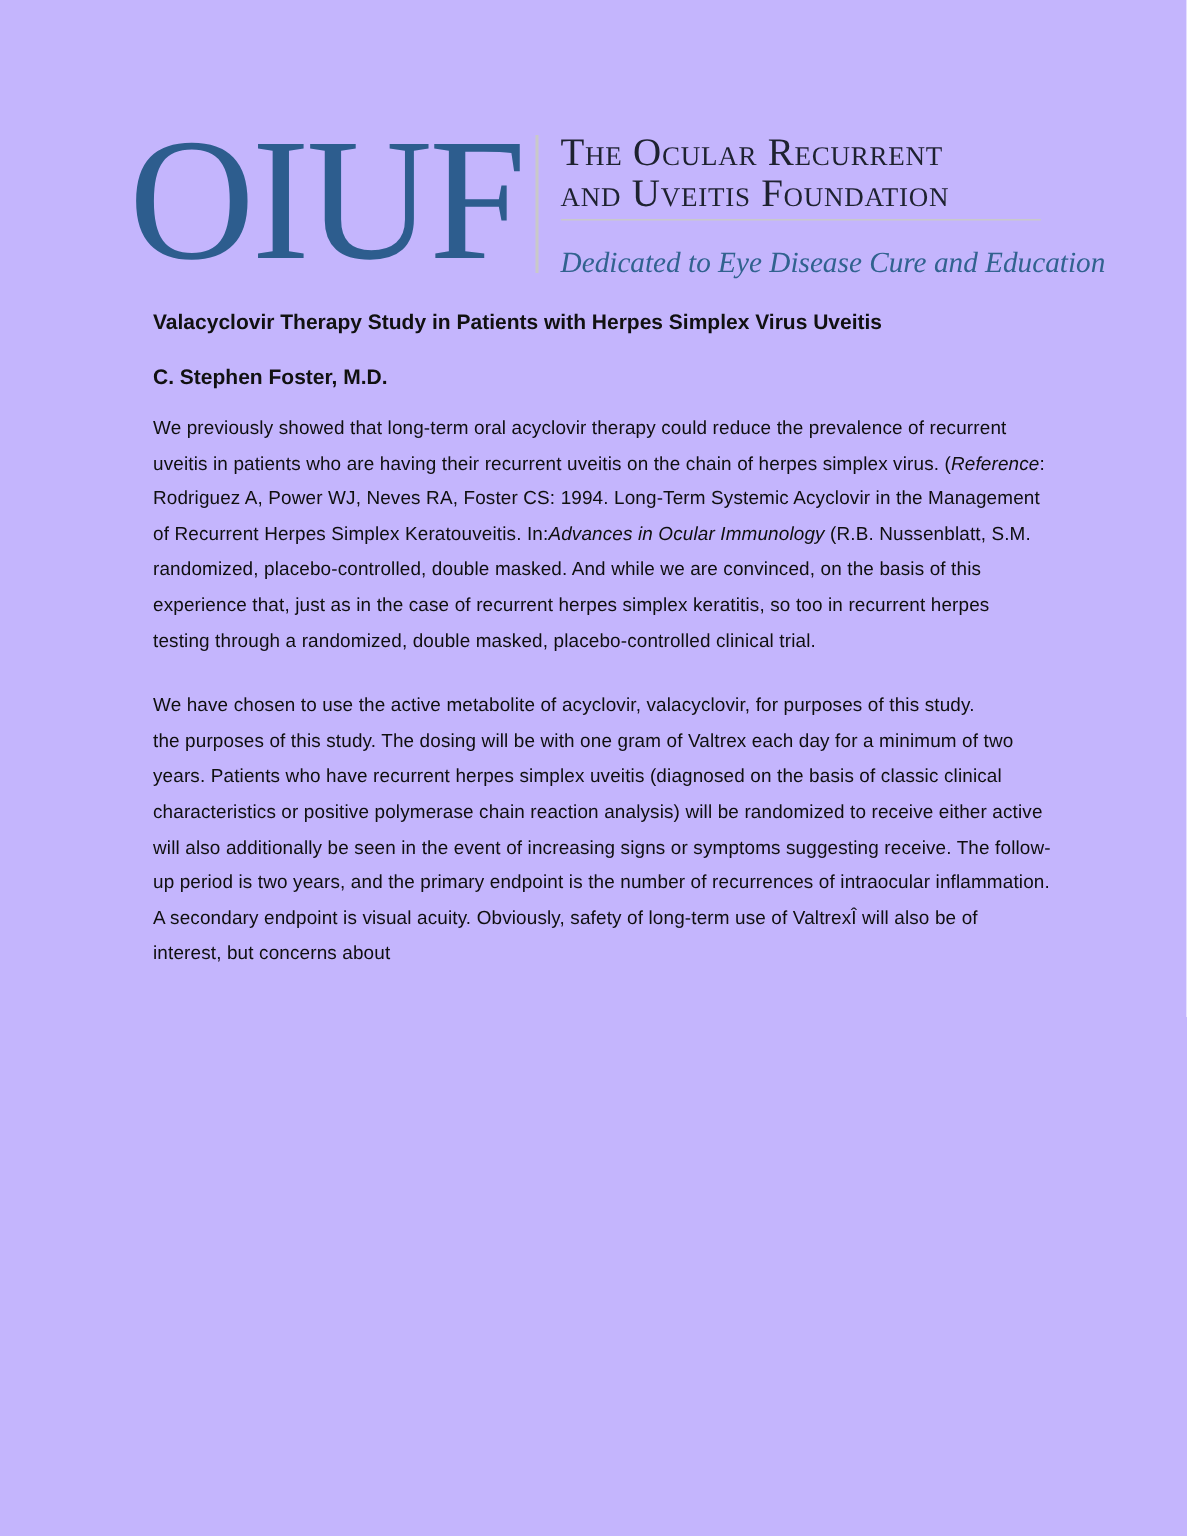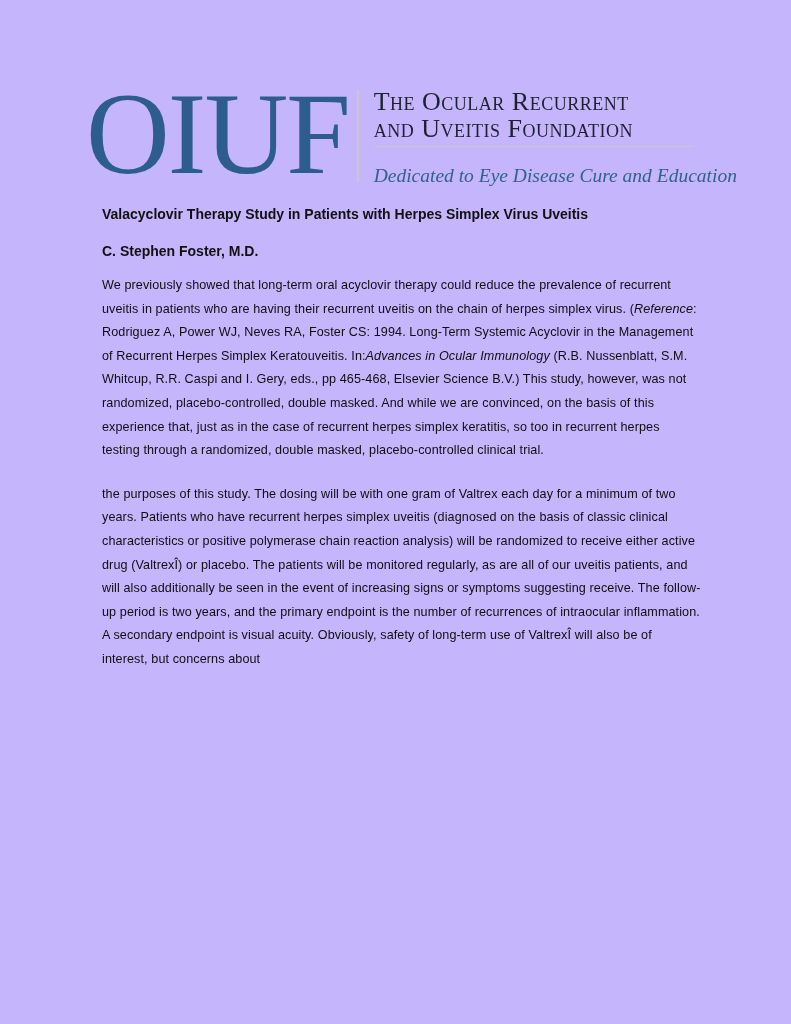--- a/index.html
+++ b/index.html
@@ -121,30 +121,29 @@
 
   <main class="article">
     <h1 class="article-title" style="margin:0;">Valacyclovir Therapy Study in Patients with Herpes Simplex Virus Uveitis</h1>
     <div class="article-author">C. Stephen Foster, M.D.</div>
     <div class="article-body">
         <div class="para">
           <div class="line"><span>We previously showed that long-term oral acyclovir therapy could reduce the prevalence of recurrent</span></div>
           <div class="line"><span>uveitis in patients who are having their recurrent uveitis on the chain of herpes simplex virus. (</span><i>Reference</i><span>:</span></div>
           <div class="line"><span>Rodriguez A, Power WJ, Neves RA, Foster CS: 1994. Long-Term Systemic Acyclovir in the Management</span></div>
           <div class="line"><span>of Recurrent Herpes Simplex Keratouveitis. In:</span><i>Advances in Ocular Immunology</i><span> (R.B. Nussenblatt, S.M.</span></div>
-          <div class="line"><span>Whitcup, R.R. Caspi and I. Gery, eds., pp 465-468, Elsevier Science B.V.) This study, however, was not</span></div>
           <div class="line"><span>randomized, placebo-controlled, double masked. And while we are convinced, on the basis of this</span></div>
           <div class="line"><span>experience that, just as in the case of recurrent herpes simplex keratitis, so too in recurrent herpes</span></div>
           <div class="line"><span>testing through a randomized, double masked, placebo-controlled clinical trial.</span></div>
         </div>
         <div class="para">
+          <div class="line"><span>We have chosen to use the active metabolite of acyclovir, valacyclovir, for purposes of this study.</span></div>
           <div class="line"><span>the purposes of this study. The dosing will be with one gram of Valtrex each day for a minimum of two</span></div>
           <div class="line"><span>years. Patients who have recurrent herpes simplex uveitis (diagnosed on the basis of classic clinical</span></div>
           <div class="line"><span>characteristics or positive polymerase chain reaction analysis) will be randomized to receive either active</span></div>
-          <div class="line"><span>drug (ValtrexÎ) or placebo. The patients will be monitored regularly, as are all of our uveitis patients, and</span></div>
           <div class="line"><span>will also additionally be seen in the event of increasing signs or symptoms suggesting receive. The follow-</span></div>
           <div class="line"><span>up period is two years, and the primary endpoint is the number of recurrences of intraocular inflammation.</span></div>
           <div class="line"><span>A secondary endpoint is visual acuity. Obviously, safety of long-term use of ValtrexÎ will also be of</span></div>
           <div class="line"><span>interest, but concerns about</span></div>
         </div>
       </div>
   </main>
 
 </div>
 

